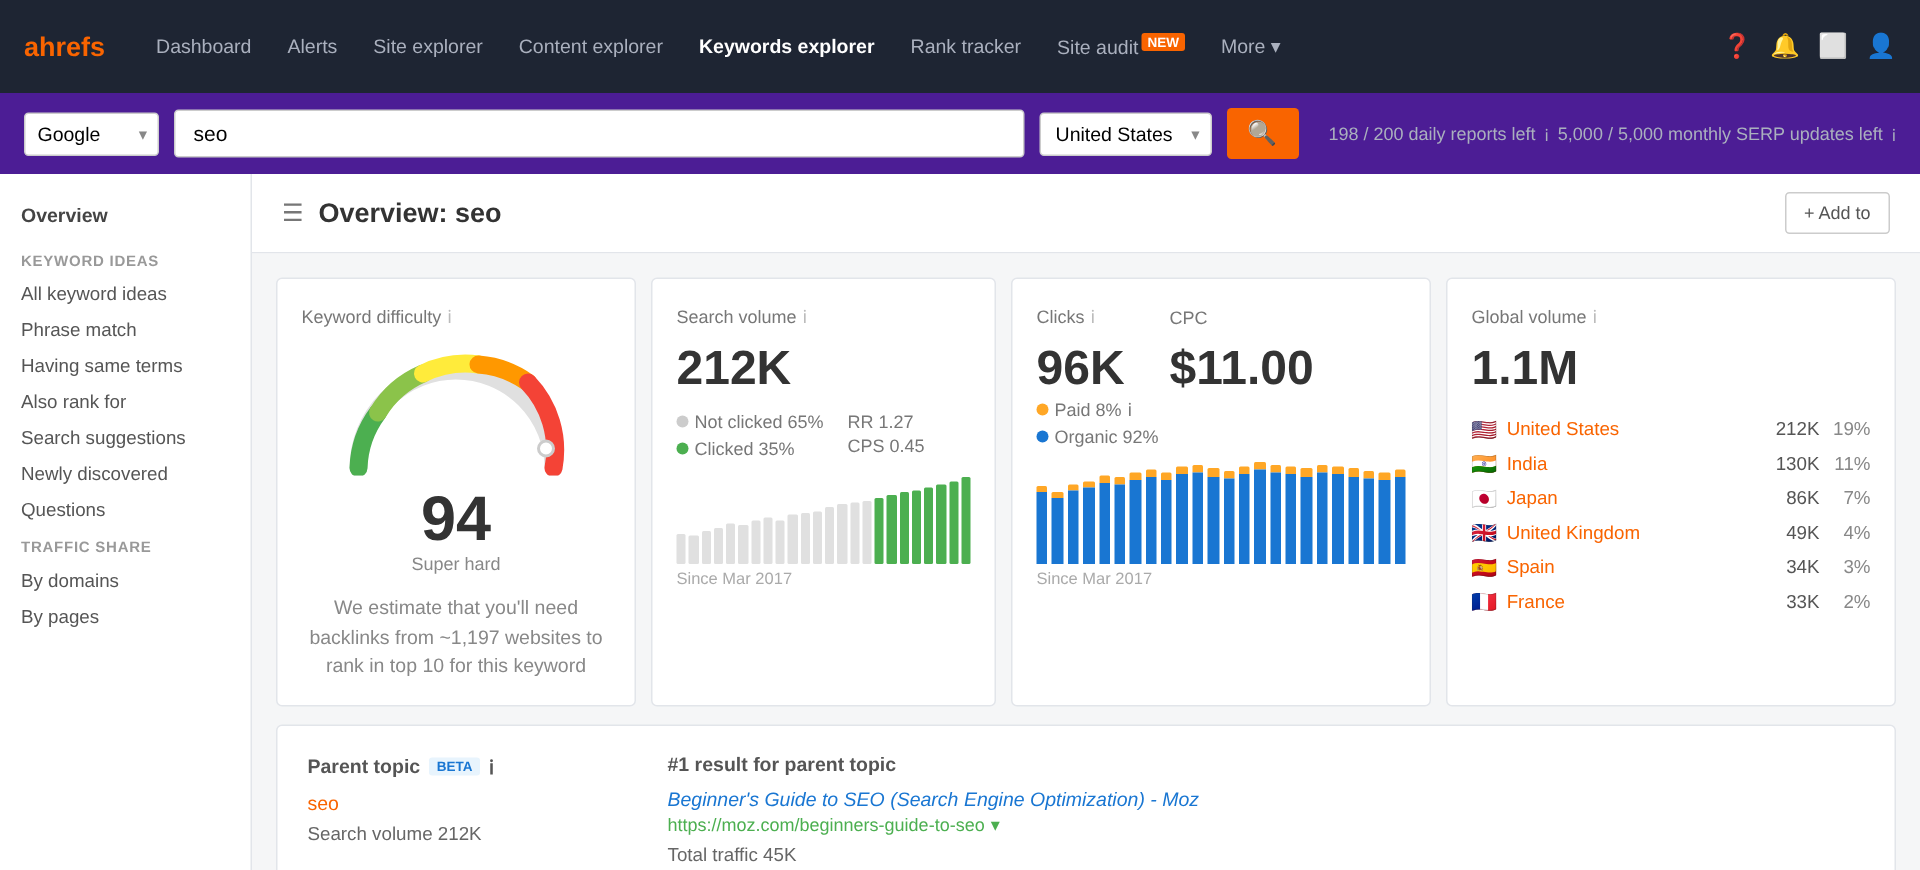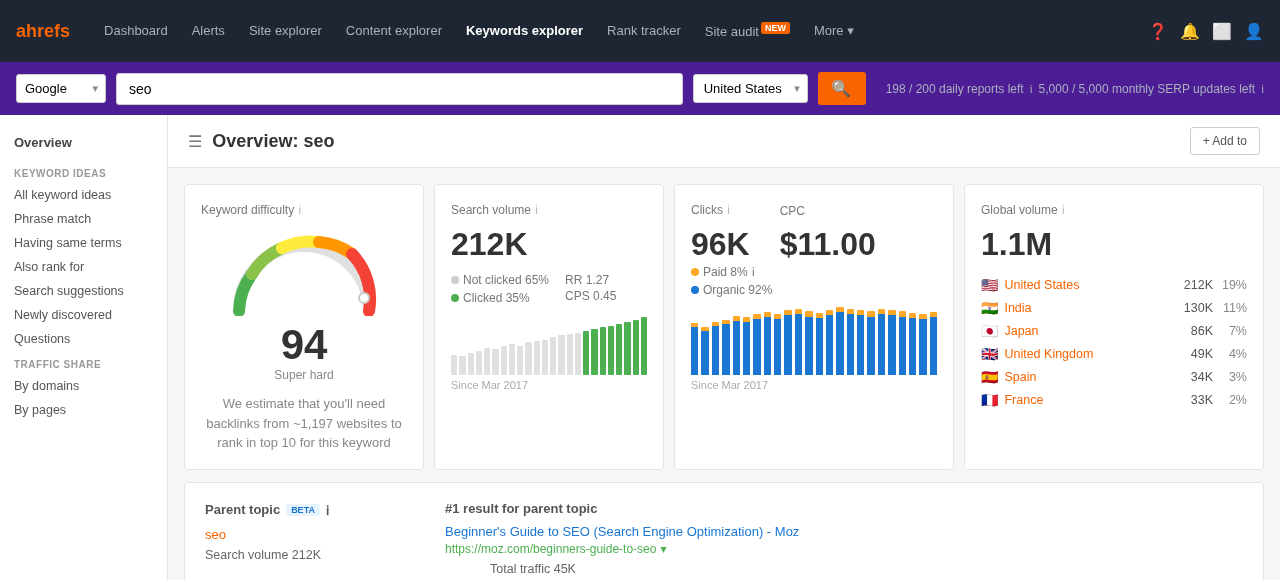--- a/index.html
+++ b/index.html
@@ -85,23 +85,23 @@
 
     
     .parent-section { background: #fff; border: 1px solid #e2e5ea; border-radius: 4px; margin: 12px 16px 0; padding: 18px 20px; display: flex; gap: 40px; }
     .parent-left { min-width: 200px; }
     .parent-right { flex: 1; }
     .section-label { font-size: 13px; font-weight: 600; color: #555; margin-bottom: 8px; display: flex; align-items: center; gap: 6px; }
     .beta-badge { background: #e8f4fd; color: #1976d2; font-size: 9px; font-weight: 700; padding: 1px 5px; border-radius: 2px; }
     .parent-link { color: #f96400; cursor: pointer; font-size: 13px; margin-bottom: 6px; }
     .parent-volume { font-size: 12.5px; color: #666; }
     .result-title { font-size: 13px; font-weight: 600; color: #555; margin-bottom: 8px; }
-    .result-link-title { color: #1976d2; cursor: pointer; font-size: 13px; text-decoration: none; margin-bottom: 3px; display: block; }
+    .result-link-title { color: #1976d2; cursor: pointer; font-size: 13px; text-decoration: none; margin-bottom: 3px; display: block; font-style: italic; }
     .result-url { color: #4caf50; font-size: 12px; display: flex; align-items: center; gap: 4px; margin-bottom: 6px; }
-    .result-traffic { font-size: 12.5px; color: #666; margin-left: 45px; }
+    .result-traffic { font-size: 12.5px; color: #666; }
 
     
     .keyword-ideas-section { background: #fff; border: 1px solid #e2e5ea; border-radius: 4px; margin: 12px 16px; padding: 18px 20px; }
 
     select { appearance: none; -webkit-appearance: none; }
     .select-wrapper { position: relative; display: inline-flex; align-items: center; }
     .select-wrapper select { padding-right: 24px; }
     .select-wrapper::after { content: '▾'; position: absolute; right: 8px; color: #888; pointer-events: none; font-size: 11px; }
 
     .cards-row { gap: 10px; }

